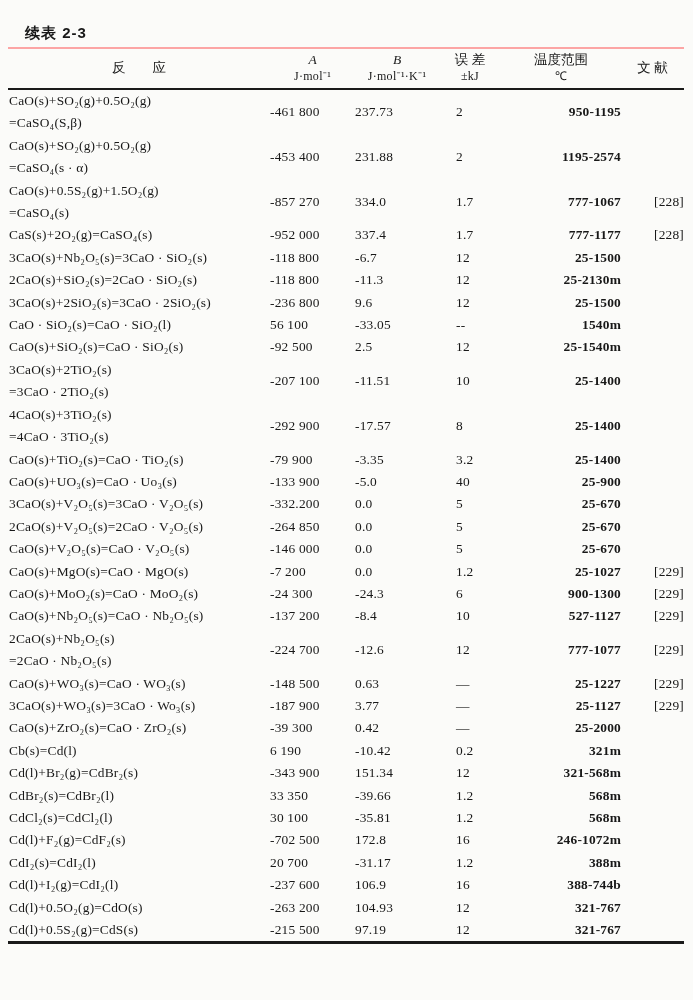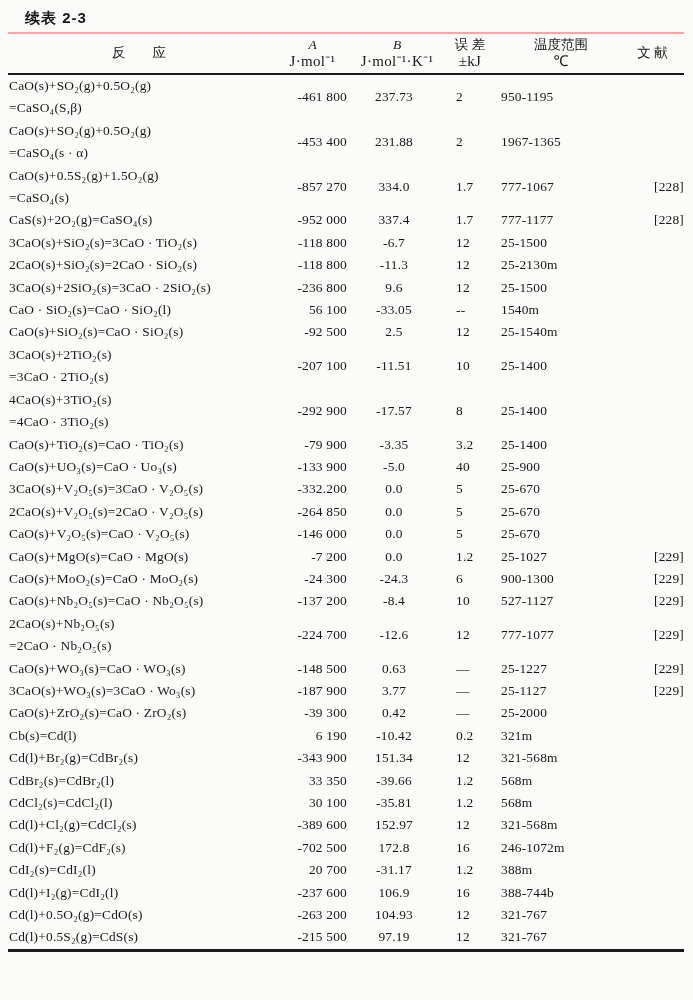--- a/index.html
+++ b/index.html
@@ -8,21 +8,21 @@
     background: #fbfbf9;
   }
   body {
     width: 693px;
     height: 1000px;
     overflow: hidden;
     font-family: "Liberation Serif", serif;
     color: #181818;
   }
   .page {
-    padding: 6px 9px 0 8px;
+    padding: 21px 9px 0 8px;
     box-sizing: border-box;
   }
   .title {
     font-family: "Liberation Sans", sans-serif;
     font-weight: 700;
     font-size: 15px;
     letter-spacing: 1px;
     padding: 3px 0 4px 17px;
   }
   table.data-table {
@@ -38,36 +38,36 @@
     padding: 2px 0 4px 0;
     vertical-align: middle;
     text-align: center;
   }
   .hlabel {
     font-size: 13.5px;
     line-height: 17px;
   }
   .hlabel.math { font-style: italic; }
   .hunit {
-    font-size: 15px;
+    font-size: 12px;
     line-height: 16px;
     letter-spacing: 0.3px;
   }
   tbody td {
     font-size: 13.4px;
     line-height: 22.4px;
     vertical-align: middle;
     padding: 0;
     letter-spacing: 0.2px;
   }
   td.c-rx  { white-space: pre-line; padding-left: 1px; margin-top: 16px; }
-  td.c-a   { text-align: right; padding-right: 8px; font-variant-numeric: tabular-nums; }
-  td.c-b   { text-align: center; padding-right: 6px; }
+  td.c-a   { text-align: left; padding-right: 8px; font-variant-numeric: tabular-nums; }
+  td.c-b   { text-align: left; padding-right: 6px; }
   td.c-err { text-align: left; padding-left: 17px; }
-  td.c-temp{ text-align: left; }
+  td.c-temp{ text-align: right; font-weight: bold; }
   td.c-ref { text-align: right; }
 </style>
 </head>
 <body>
 
 <div class="page">
   <div class="title">续表 2-3</div>
 
   <table class="data-table">
     <colgroup>
@@ -113,42 +113,42 @@
           <td class="c-err">2</td>
           <td class="c-temp">950-1195</td>
           <td class="c-ref"></td>
         </tr>
         <tr>
           <td class="c-rx">CaO(s)+SO₂(g)+0.5O₂(g)
 =CaSO₄(s · α)</td>
           <td class="c-a">-453 400</td>
           <td class="c-b">231.88</td>
           <td class="c-err">2</td>
-          <td class="c-temp">1967-1365</td>
+          <td class="c-temp">1195-2574</td>
           <td class="c-ref"></td>
         </tr>
         <tr>
           <td class="c-rx">CaO(s)+0.5S₂(g)+1.5O₂(g)
 =CaSO₄(s)</td>
           <td class="c-a">-857 270</td>
           <td class="c-b">334.0</td>
           <td class="c-err">1.7</td>
           <td class="c-temp">777-1067</td>
           <td class="c-ref">[228]</td>
         </tr>
         <tr>
           <td class="c-rx">CaS(s)+2O₂(g)=CaSO₄(s)</td>
           <td class="c-a">-952 000</td>
           <td class="c-b">337.4</td>
           <td class="c-err">1.7</td>
           <td class="c-temp">777-1177</td>
           <td class="c-ref">[228]</td>
         </tr>
         <tr>
-          <td class="c-rx">3CaO(s)+SiO₂(s)=3CaO · TiO₂(s)</td>
+          <td class="c-rx">3CaO(s)+Nb₂O₅(s)=3CaO · SiO₂(s)</td>
           <td class="c-a">-118 800</td>
           <td class="c-b">-6.7</td>
           <td class="c-err">12</td>
           <td class="c-temp">25-1500</td>
           <td class="c-ref"></td>
         </tr>
         <tr>
           <td class="c-rx">2CaO(s)+SiO₂(s)=2CaO · SiO₂(s)</td>
           <td class="c-a">-118 800</td>
           <td class="c-b">-11.3</td>
@@ -321,28 +321,20 @@
         </tr>
         <tr>
           <td class="c-rx">CdCl₂(s)=CdCl₂(l)</td>
           <td class="c-a">30 100</td>
           <td class="c-b">-35.81</td>
           <td class="c-err">1.2</td>
           <td class="c-temp">568m</td>
           <td class="c-ref"></td>
         </tr>
         <tr>
-          <td class="c-rx">Cd(l)+Cl₂(g)=CdCl₂(s)</td>
-          <td class="c-a">-389 600</td>
-          <td class="c-b">152.97</td>
-          <td class="c-err">12</td>
-          <td class="c-temp">321-568m</td>
-          <td class="c-ref"></td>
-        </tr>
-        <tr>
           <td class="c-rx">Cd(l)+F₂(g)=CdF₂(s)</td>
           <td class="c-a">-702 500</td>
           <td class="c-b">172.8</td>
           <td class="c-err">16</td>
           <td class="c-temp">246-1072m</td>
           <td class="c-ref"></td>
         </tr>
         <tr>
           <td class="c-rx">CdI₂(s)=CdI₂(l)</td>
           <td class="c-a">20 700</td>

